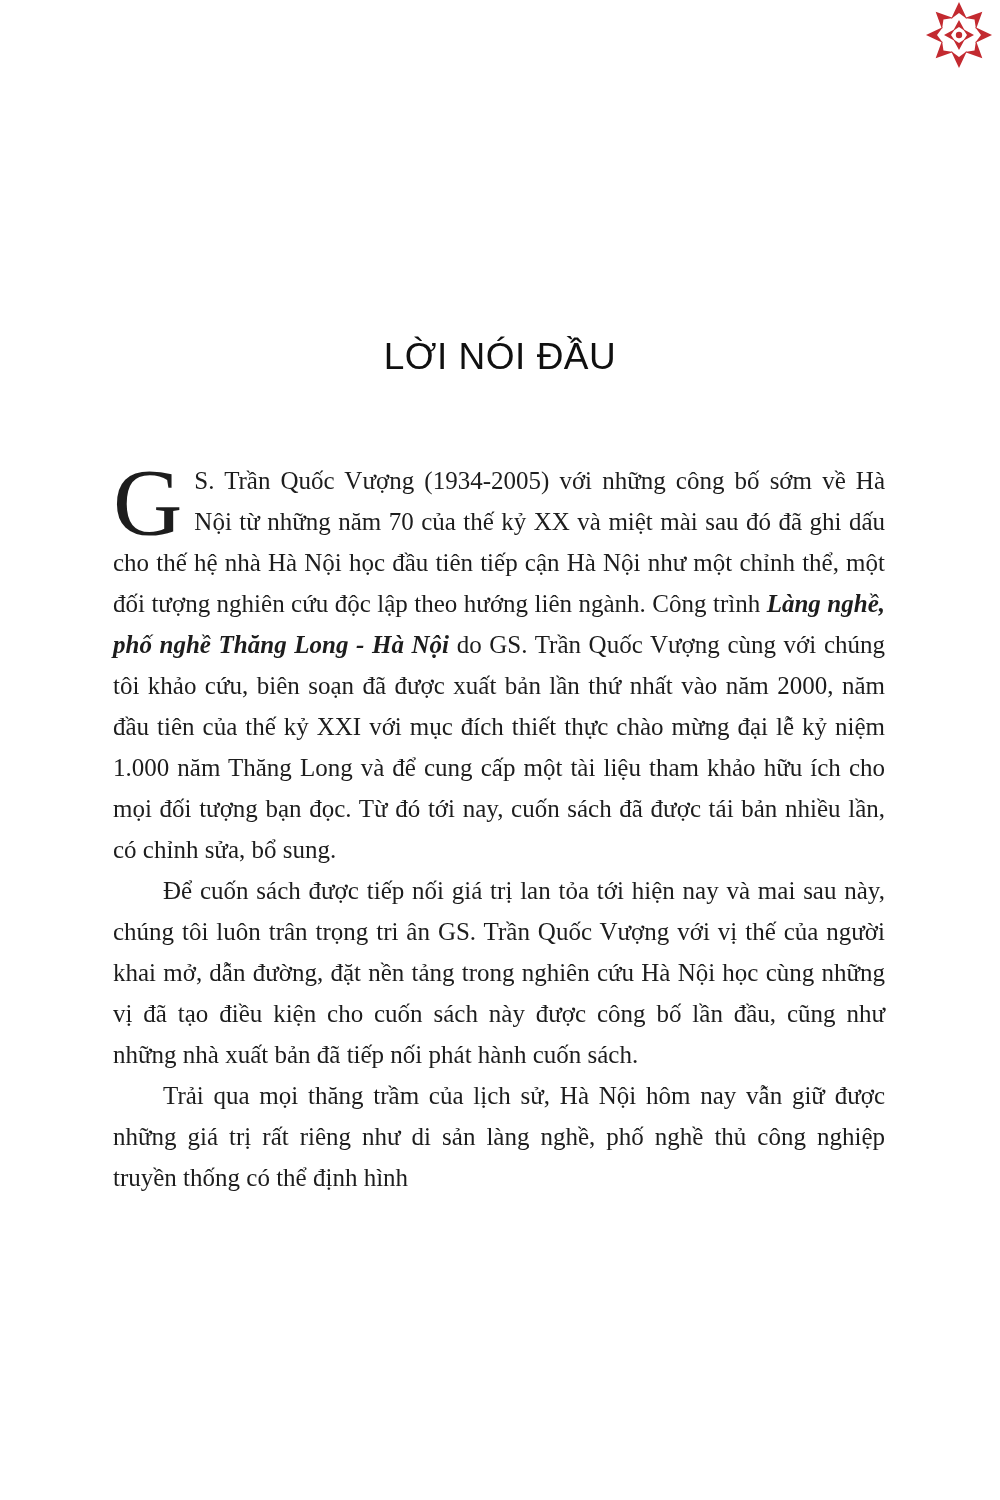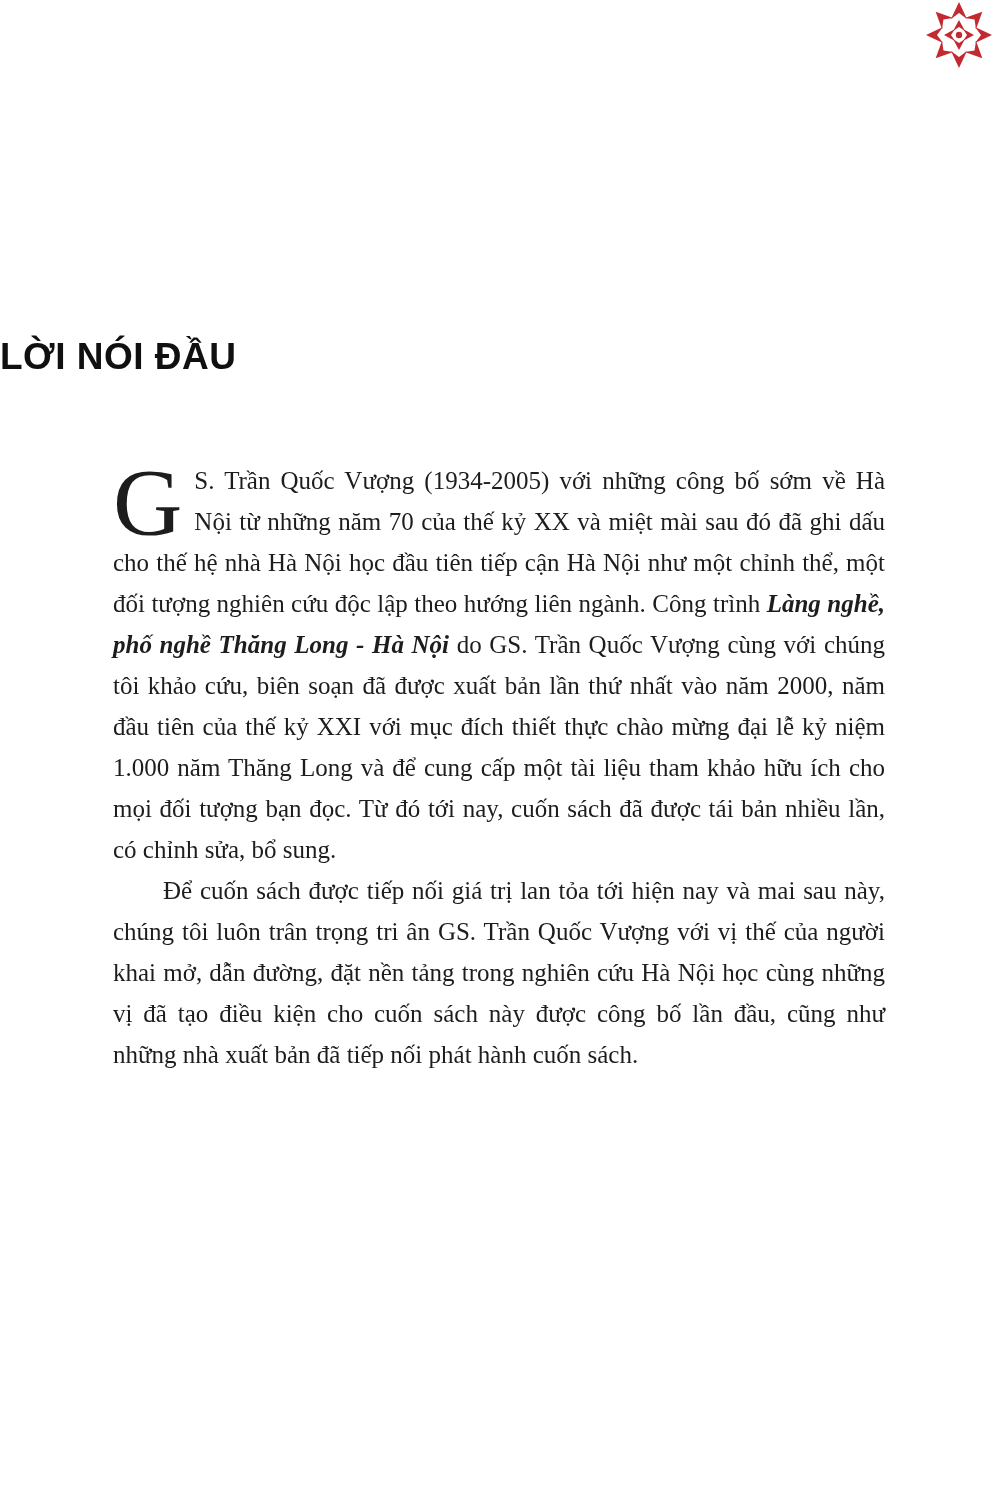--- a/index.html
+++ b/index.html
@@ -22,23 +22,23 @@
     right: 6px;
     width: 70px;
     height: 70px;
   }
   .logo svg { width: 100%; height: 100%; display: block; }
   .page-title {
     position: absolute;
     top: 336px;
     left: 0;
     width: 100%;
-    text-align: left;
+    text-align: center;
     font-family: "Liberation Sans", "DejaVu Sans", sans-serif;
-    font-weight: 700;
+    font-weight: 400;
     font-size: 37px;
     letter-spacing: 0.5px;
     color: #101010;
   }
   .content {
     position: absolute;
     left: 113px;
     top: 460px;
     width: 772px;
     font-size: 25px;
@@ -113,15 +113,16 @@
     </svg>
   </div>
 
   <div class="page-title">LỜI NÓI ĐẦU</div>
 
   <div class="content">
     <p>
       <span class="dropcap">G</span><span>S. Trần Quốc Vượng (1934-2005) với những công bố sớm về Hà Nội từ những năm 70 của thế kỷ XX và miệt mài sau đó đã ghi dấu cho thế hệ nhà Hà Nội học đầu tiên tiếp cận Hà Nội như một chỉnh thể, một đối tượng nghiên cứu độc lập theo hướng liên ngành. Công trình </span><span class="book-title">Làng nghề, phố nghề Thăng Long - Hà Nội</span><span> do GS. Trần Quốc Vượng cùng với chúng tôi khảo cứu, biên soạn đã được xuất bản lần thứ nhất vào năm 2000, năm đầu tiên của thế kỷ XXI với mục đích thiết thực chào mừng đại lễ kỷ niệm 1.000 năm Thăng Long và để cung cấp một tài liệu tham khảo hữu ích cho mọi đối tượng bạn đọc. Từ đó tới nay, cuốn sách đã được tái bản nhiều lần, có chỉnh sửa, bổ sung.</span>
     </p>
     <p class="indent">Để cuốn sách được tiếp nối giá trị lan tỏa tới hiện nay và mai sau này, chúng tôi luôn trân trọng tri ân GS. Trần Quốc Vượng với vị thế của người khai mở, dẫn đường, đặt nền tảng trong nghiên cứu Hà Nội học cùng những vị đã tạo điều kiện cho cuốn sách này được công bố lần đầu, cũng như những nhà xuất bản đã tiếp nối phát hành cuốn sách.</p>
+    <p class="indent">Trải qua mọi thăng trầm của lịch sử, Hà Nội hôm nay vẫn giữ được những giá trị rất riêng như di sản làng nghề, phố nghề thủ công nghiệp truyền thống có thể định hình</p>
   </div>
 
 </div>
 
 </body></html>

